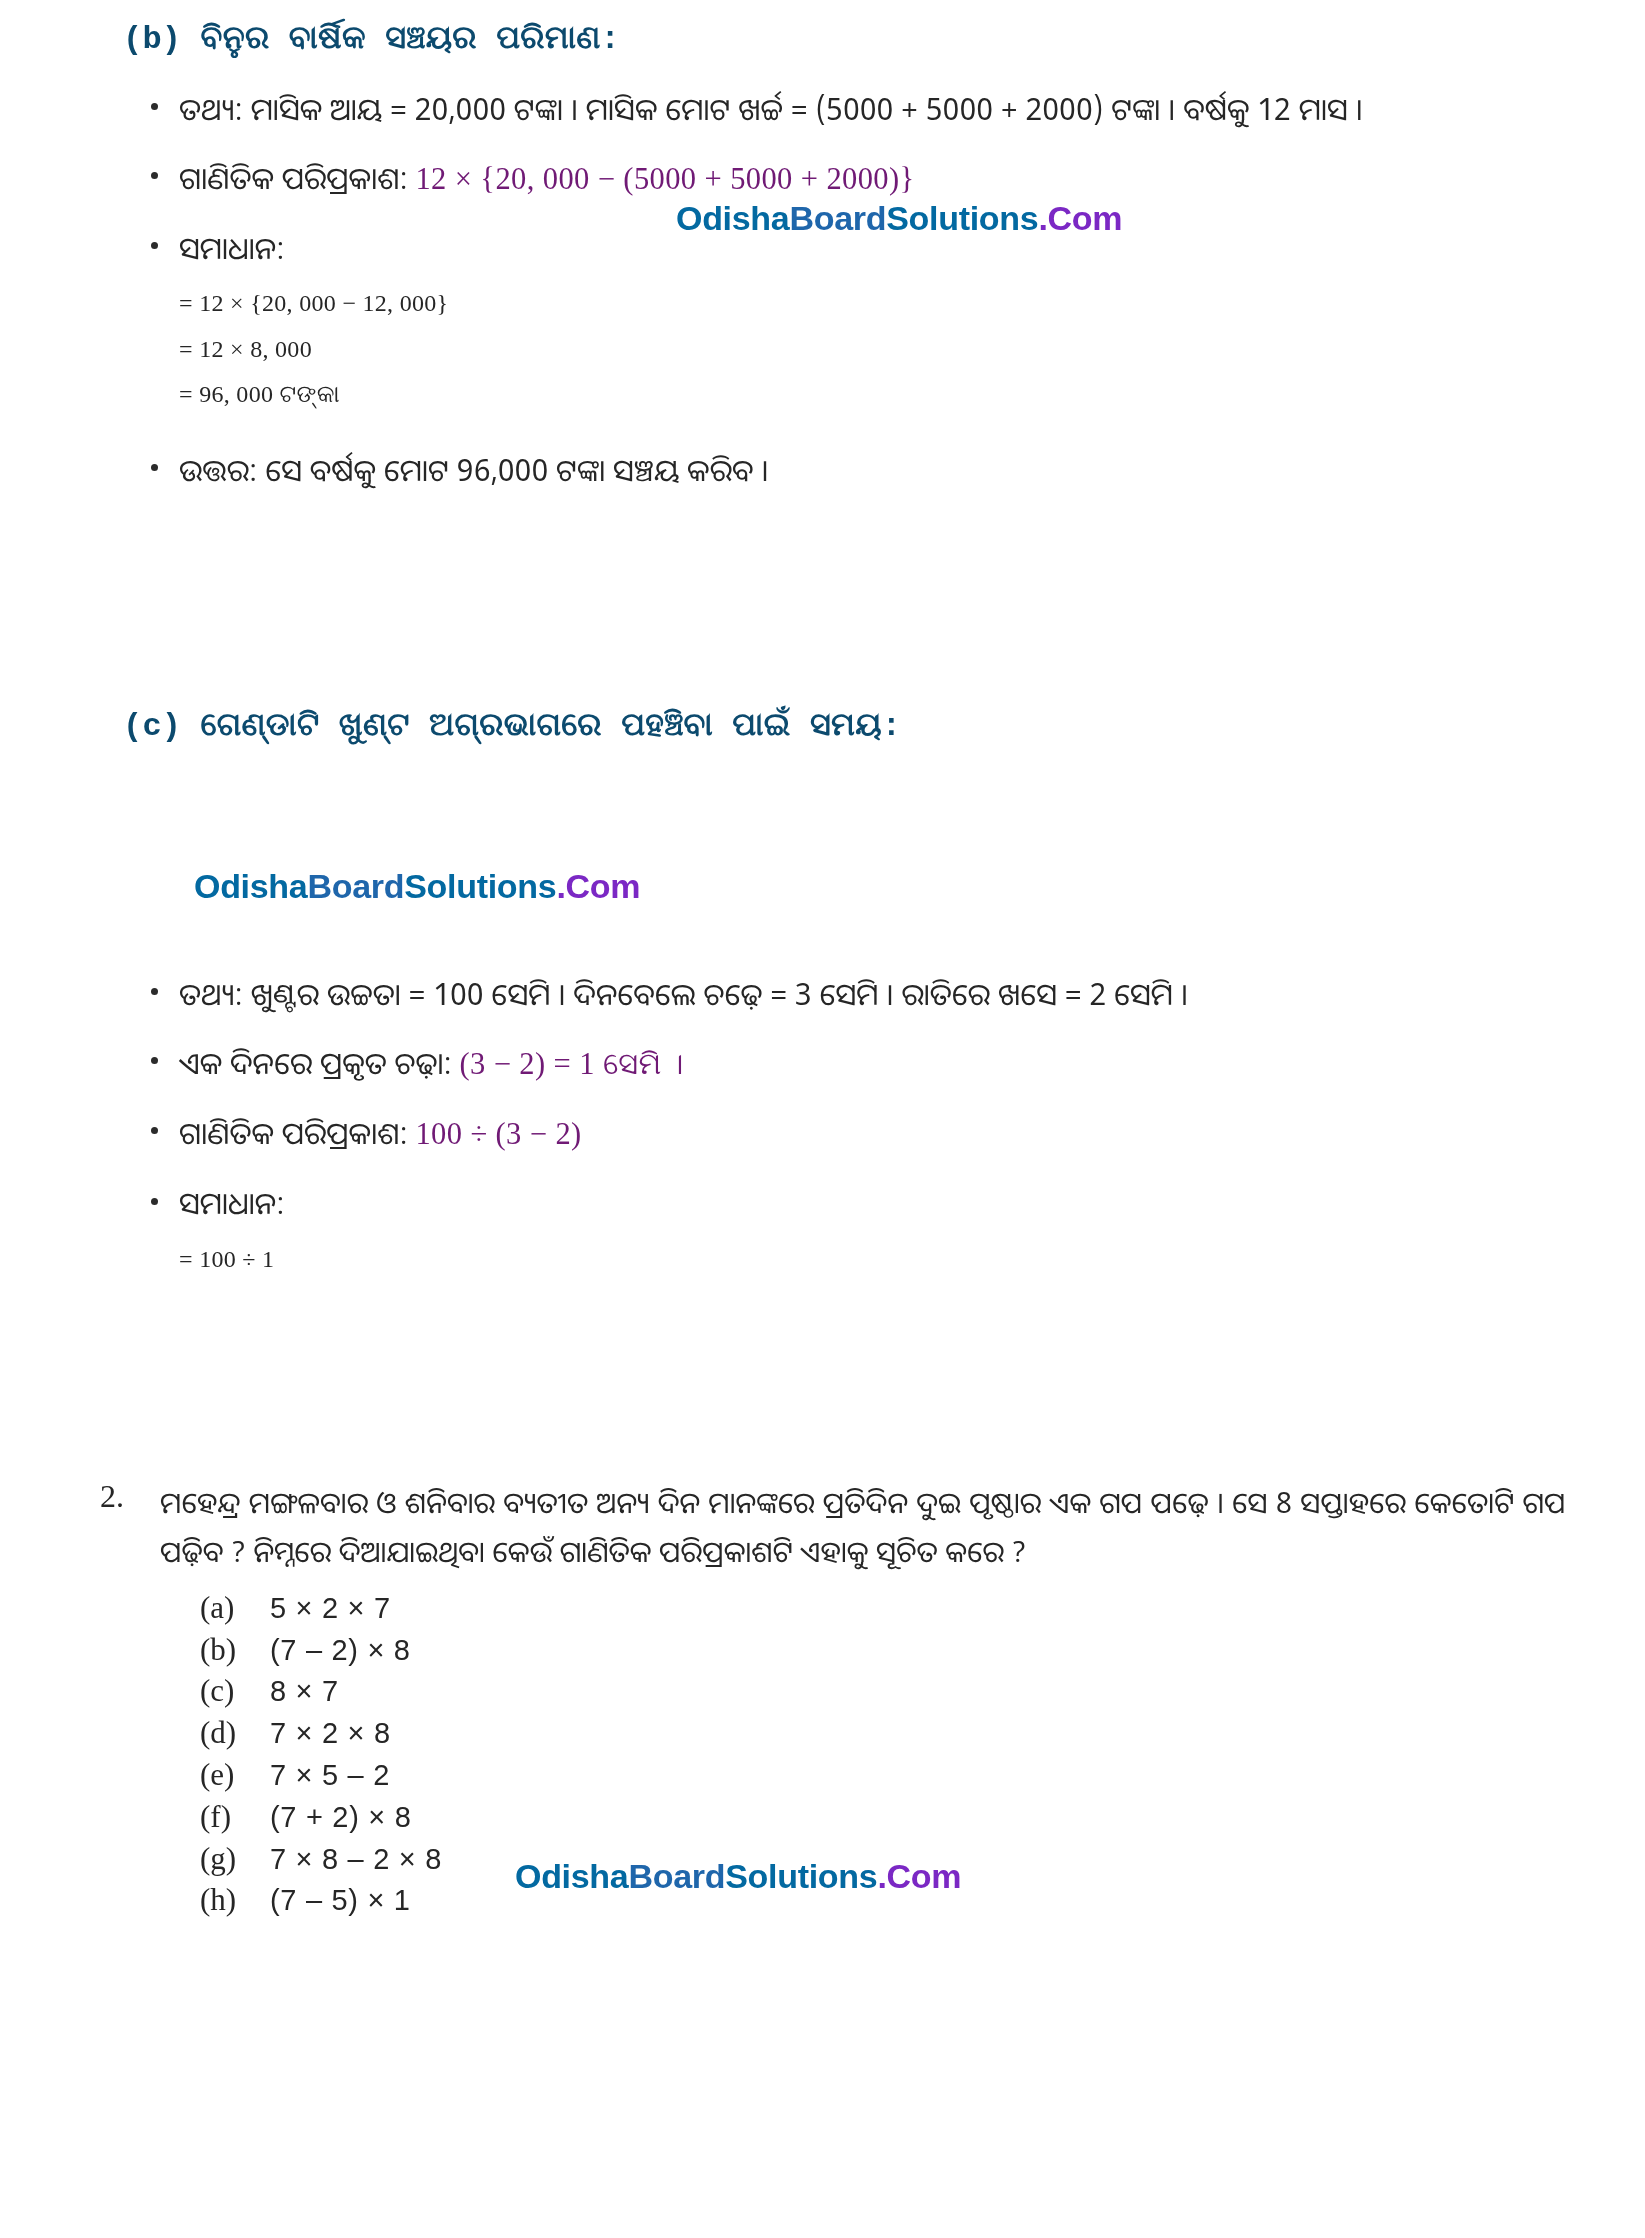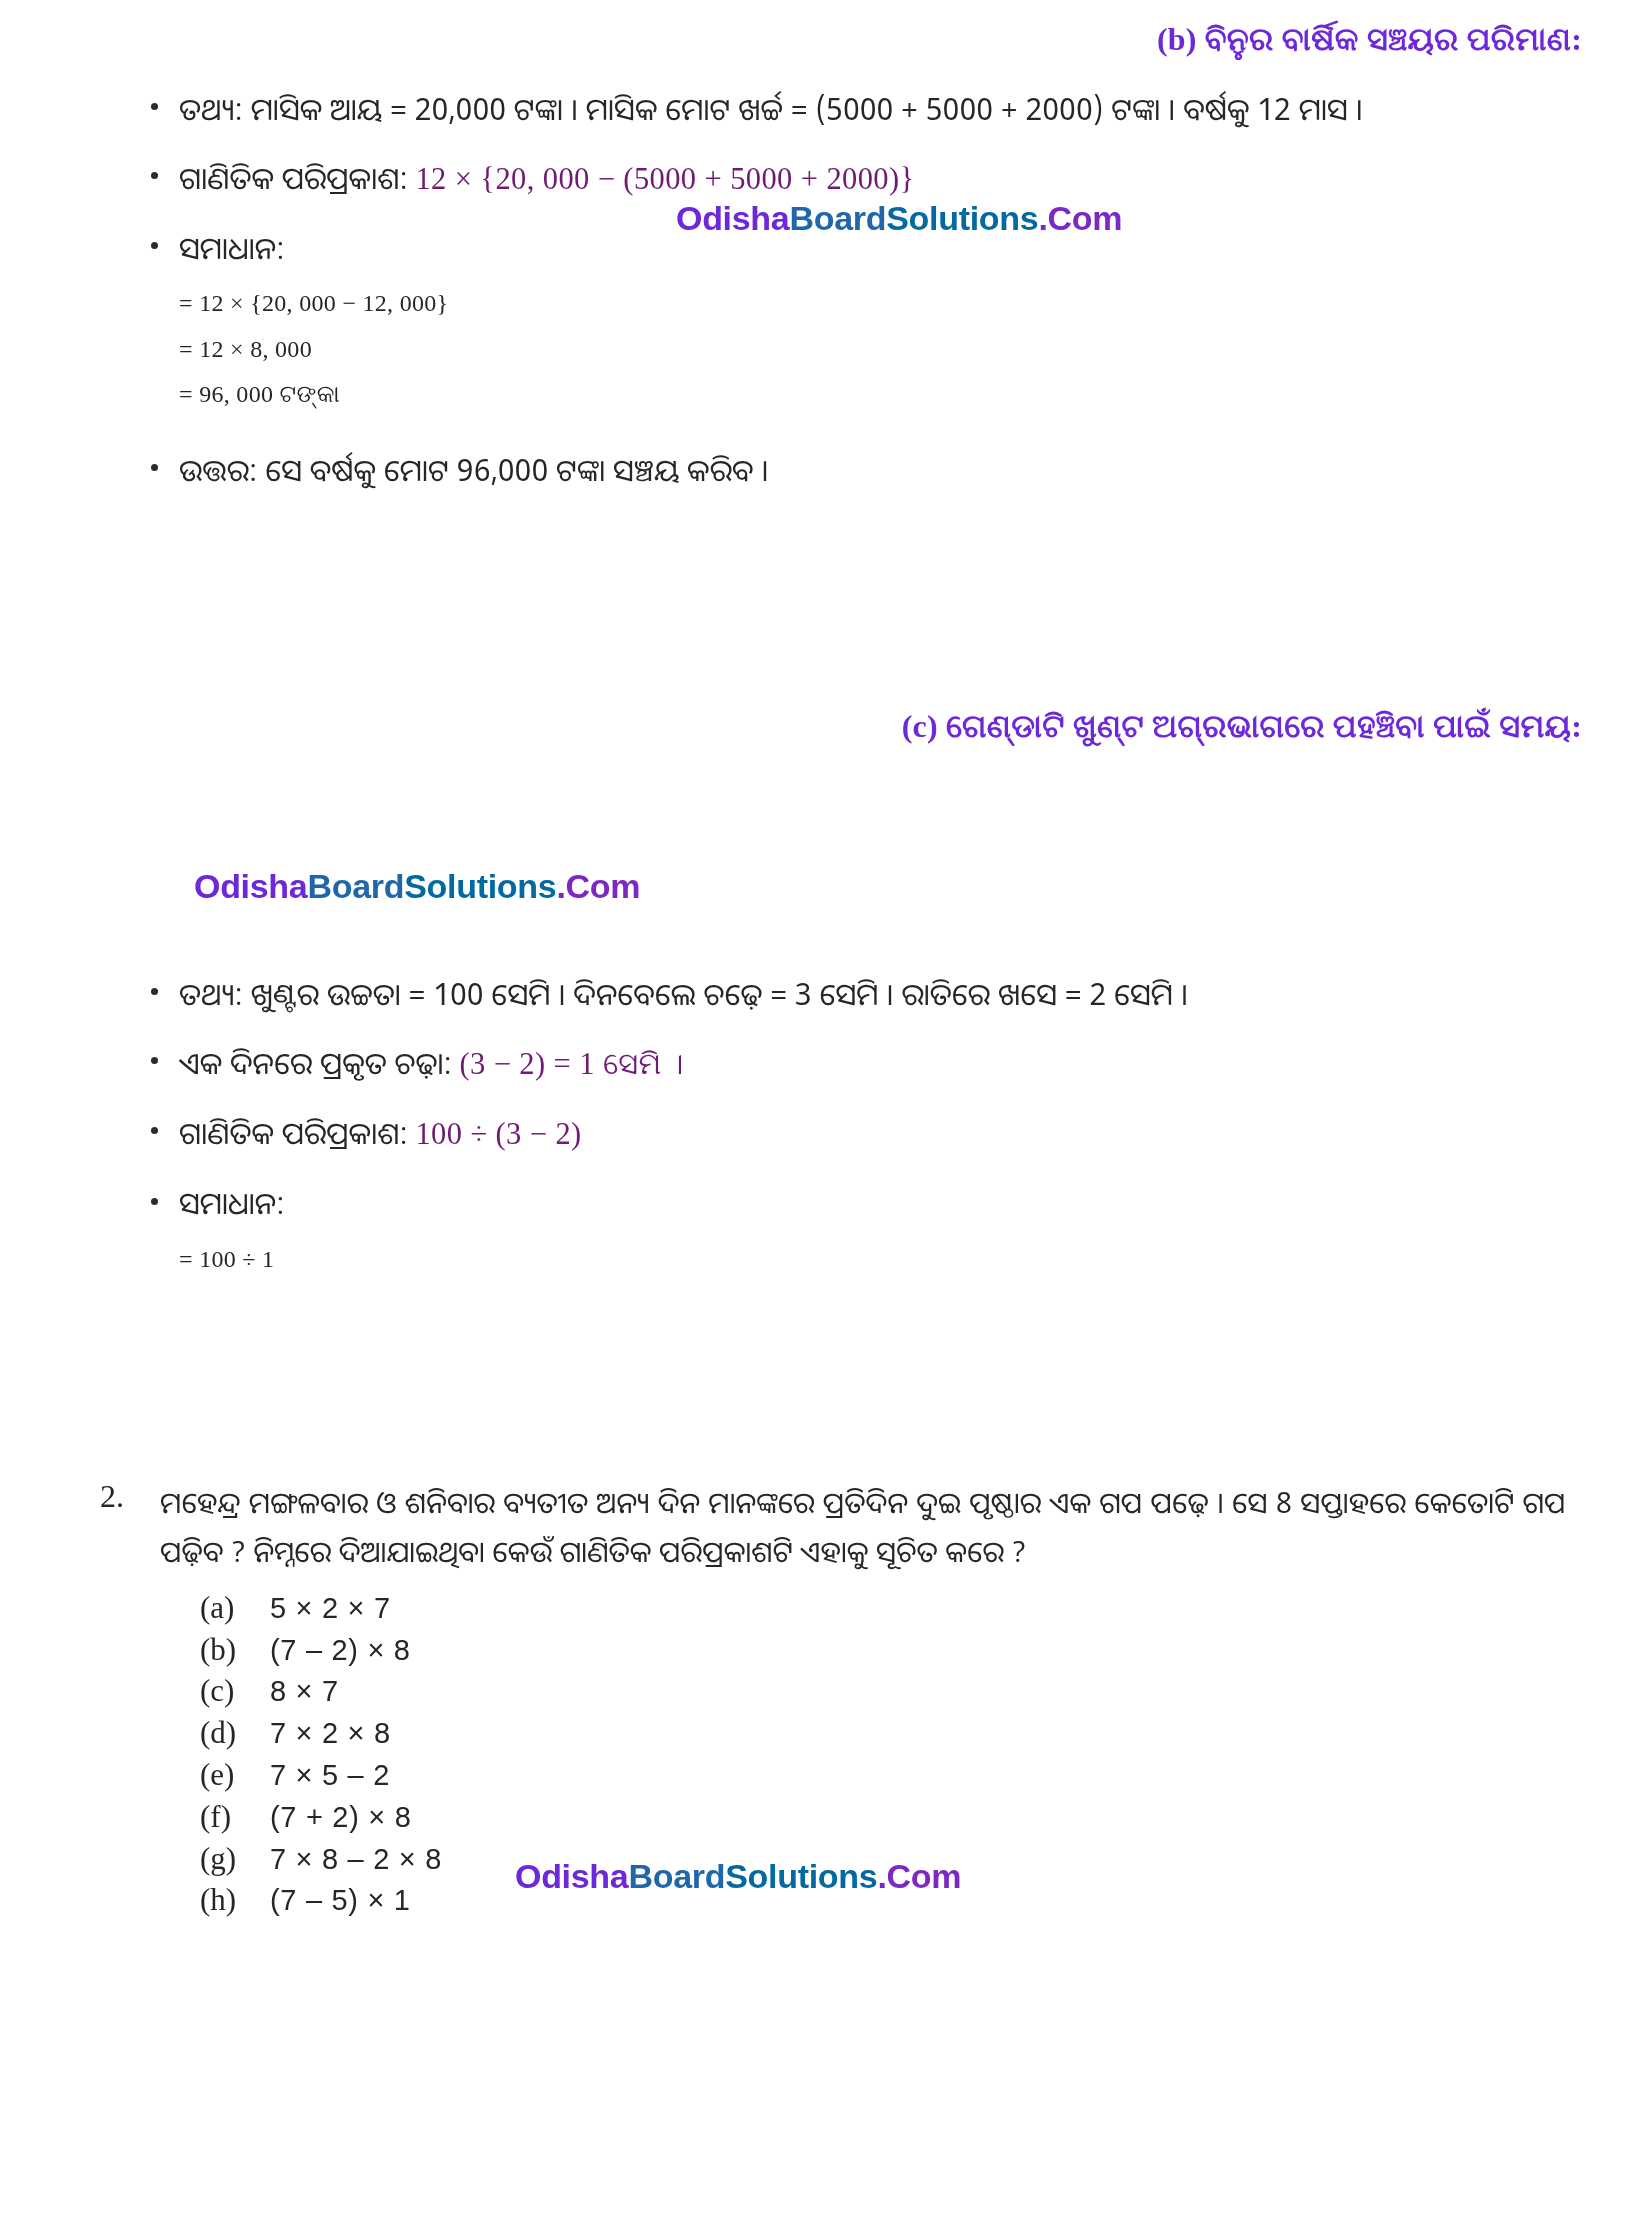--- a/index.html
+++ b/index.html
@@ -25,26 +25,25 @@
   }
   .math {
     font-family: "Liberation Serif", "DejaVu Serif", serif;
     font-size: 30.5px;
     letter-spacing: 0.4px;
     color: #701a75;
   }
 
   
   .section-heading {
-    font-family: Liberation Serif, serif;
+    font-family: Liberation Mono, monospace;
     font-weight: bold;
     font-size: 32px;
-    color: #6d28d9;
+    color: #0c4a6e;
     letter-spacing: 0.2px;
-    text-align: right;
   }
 
   
   .bullet-list {
     list-style: none;
     margin: 16px;
     padding: 0;
   }
   .bullet-item {
     position: relative;
@@ -87,21 +86,21 @@
 
   
   .watermark {
     font-family: "Liberation Sans", "DejaVu Sans", sans-serif;
     font-weight: bold;
     font-size: 34px;
     letter-spacing: -0.3px;
     white-space: nowrap;
     line-height: 1;
   }
-  .wm-odisha   { color: #6d28d9; }
+  .wm-odisha   { color: #0369a1; }
   .wm-board    { color: #1f66ab; }
   .wm-solutions{ color: #0369a1; }
   .wm-com      { color: #7b28c4; }
 
   
   .question {
     display: flex;
     align-items: flex-start;
   }
   .q-number {

